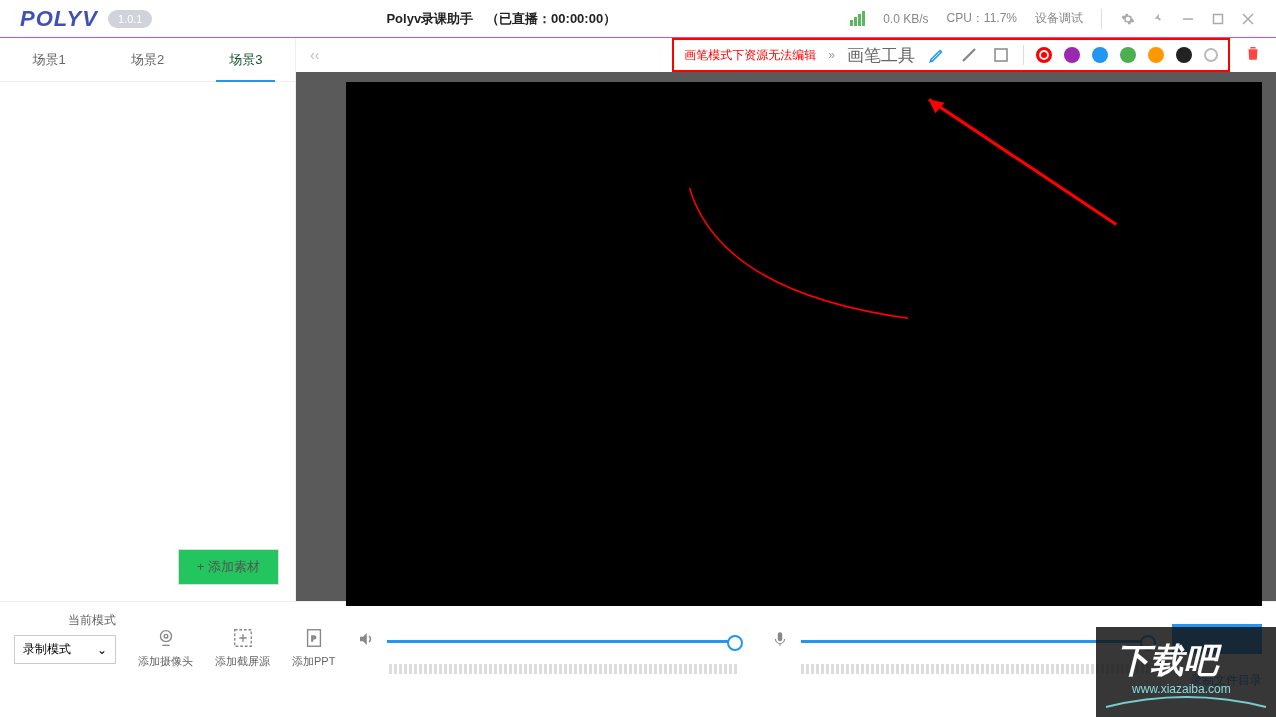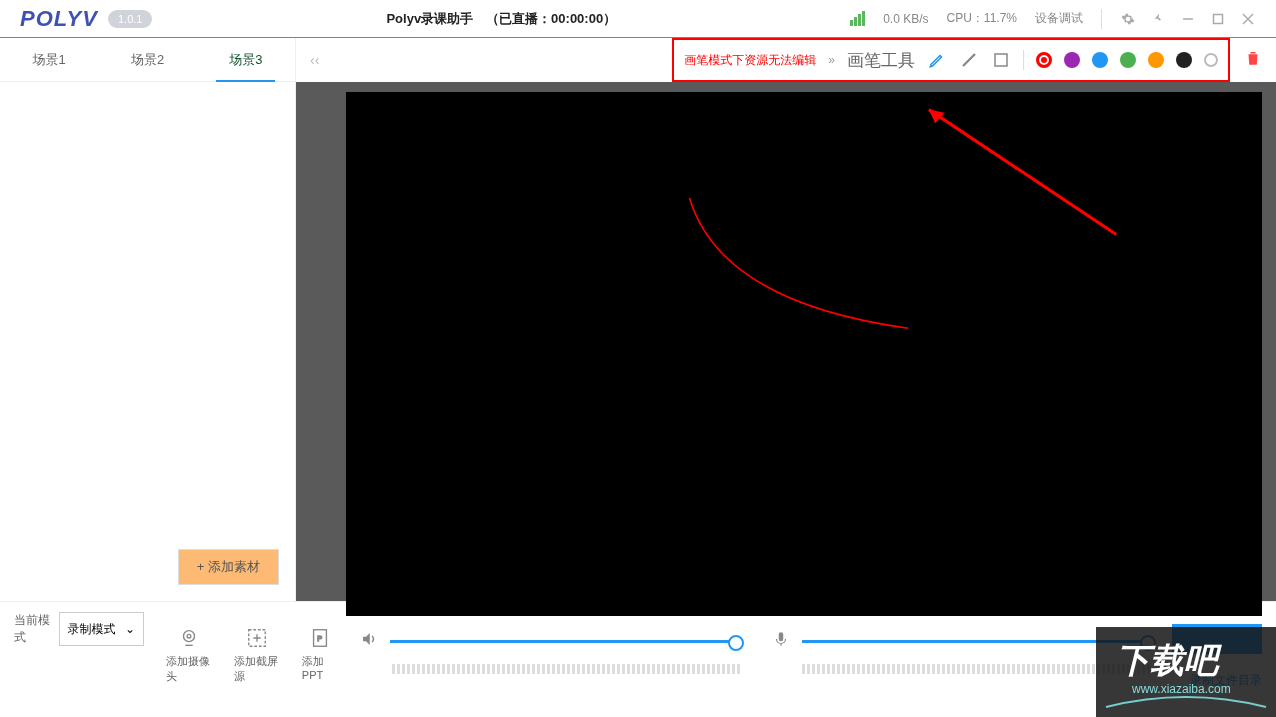--- a/index.html
+++ b/index.html
@@ -25,40 +25,40 @@
 .sidebar { width: 296px; display: flex; flex-direction: column; border-right: 1px solid #eee; }
 .tabs { display: flex; height: 44px; border-bottom: 1px solid #eee; }
 .tab { flex: 1; display: flex; align-items: center; justify-content: center; font-size: 13px; color: #666; cursor: pointer; position: relative; }
 .tab.active { color: #14532d; }
 .tab.active::after { content: ''; position: absolute; bottom: -1px; left: 20%; width: 60%; height: 2px; background: #2196f3; }
 .sidebar-body { flex: 1; }
 .sidebar-footer { padding: 10px 16px 16px; }
 .divider-label { display: flex; align-items: center; font-size: 12px; color: #999; margin-bottom: 12px; }
 .divider-label::before, .divider-label::after { content: ''; flex: 1; height: 1px; background: #ddd; }
 .divider-label span { padding: 0 10px; }
-.add-src { float: right; border: 1px solid #ddd; padding: 8px 18px; font-size: 13px; color: #555; cursor: pointer; background: #fdba74; }
+.add-src { float: right; border: 1px solid #ddd; padding: 8px 18px; font-size: 13px; color: #555; cursor: pointer; background: #22c55e; }
 
 
 .canvas-wrap { flex: 1; background: #5a5a5a; display: flex; flex-direction: column; }
 .toolbar { height: 44px; background: #fff; display: flex; align-items: center; padding: 0 14px; }
 .collapse-btn { color: #bbb; font-size: 14px; cursor: pointer; }
-.tool-group { margin-left: auto; display: flex; align-items: center; gap: 12px; border: 2px solid #ff0000; padding: 4px 10px; height: 44px; }
+.tool-group { margin-left: auto; display: flex; align-items: center; gap: 12px; border: 2px solid #ff0000; padding: 4px 10px; height: 34px; }
 .brush-msg { color: #ff0000; font-size: 12px; }
 .arrow-right { color: #999; font-size: 12px; }
 .brush-label { color: #666; font-size: 17px; }
 .tool-icon { width: 20px; height: 20px; display: flex; align-items: center; justify-content: center; cursor: pointer; }
 .color-dot { width: 16px; height: 16px; border-radius: 50%; cursor: pointer; }
 .color-dot.ring { border: 2px solid; background: #fff; width: 14px; height: 14px; }
 .vdiv { width: 1px; height: 20px; background: #ddd; }
 .trash { color: #ff4444; cursor: pointer; margin-left: 14px; }
 .canvas { flex: 1; background: #000; margin: 10px 14px 14px 50px; position: relative; }
 
 
 .bottom { height: 100px; border-top: 1px solid #eee; display: flex; align-items: flex-start; padding: 10px 14px 0; gap: 22px; }
-.mode-col { display: flex; flex-direction: row; gap: 6px; }
+.mode-col { display: flex; flex-direction: column; gap: 6px; align-items: flex-end; }
 .mode-label { font-size: 12px; color: #666; }
 .mode-select { border: 1px solid #ccc; padding: 5px 8px; font-size: 12px; width: 102px; display: flex; justify-content: space-between; align-items: center; cursor: pointer; }
 .add-col { display: flex; flex-direction: column; align-items: center; gap: 4px; font-size: 11px; color: #666; padding-top: 14px; cursor: pointer; }
 .add-col .ico { width: 24px; height: 24px; color: #888; display: flex; align-items: center; justify-content: center; }
 .audio-col { flex: 1; display: flex; flex-direction: column; gap: 12px; padding-top: 18px; }
 .slider-row { display: flex; align-items: center; gap: 12px; }
 .slider { flex: 1; height: 3px; background: #2196f3; position: relative; }
 .slider::after { content: ''; position: absolute; right: -6px; top: -5px; width: 12px; height: 12px; border-radius: 50%; background: #fff; border: 2px solid #2196f3; }
 .level-bar { display: flex; gap: 2px; margin-left: 32px; }
 .level-bar span { width: 3px; height: 10px; background: #ddd; }

